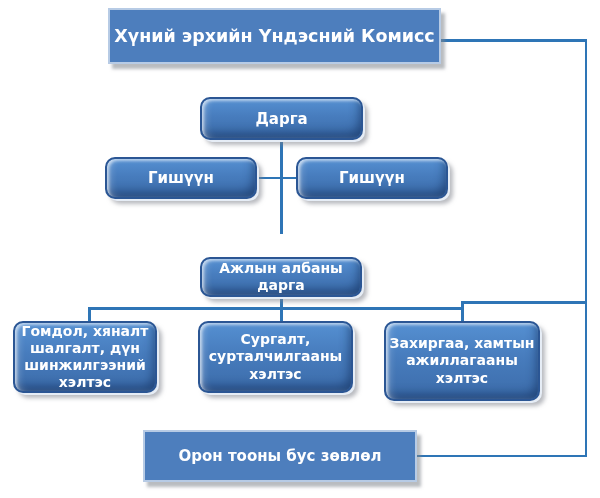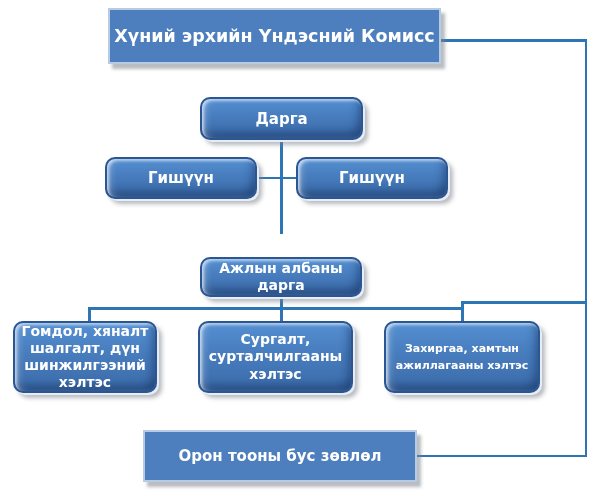--- a/index.html
+++ b/index.html
@@ -66,18 +66,18 @@
 
   <div class="box bevel" style="left:13px;top:321px;width:144px;height:72px;font-size:14px;line-height:17px;">Гомдол, хяналт
 шалгалт, дүн
 шинжилгээний
 хэлтэс</div>
 
   <div class="box bevel" style="left:198px;top:321px;width:155px;height:72px;font-size:14px;line-height:17.5px;">Сургалт,
 сурталчилгааны
 хэлтэс</div>
 
-  <div class="box bevel" style="left:384px;top:321px;width:156px;height:72px;font-size:11px;line-height:17.5px;">Захиргаа, хамтын
+  <div class="box bevel" style="left:384px;top:321px;width:156px;height:80px;font-size:14px;line-height:17.5px;">Захиргаа, хамтын
 ажиллагааны хэлтэс</div>
 
   <div class="box flat" style="left:143px;top:430px;width:274px;height:52px;font-size:15px;">Орон тооны бус зөвлөл</div>
 
 </div>
 
 </body></html>

